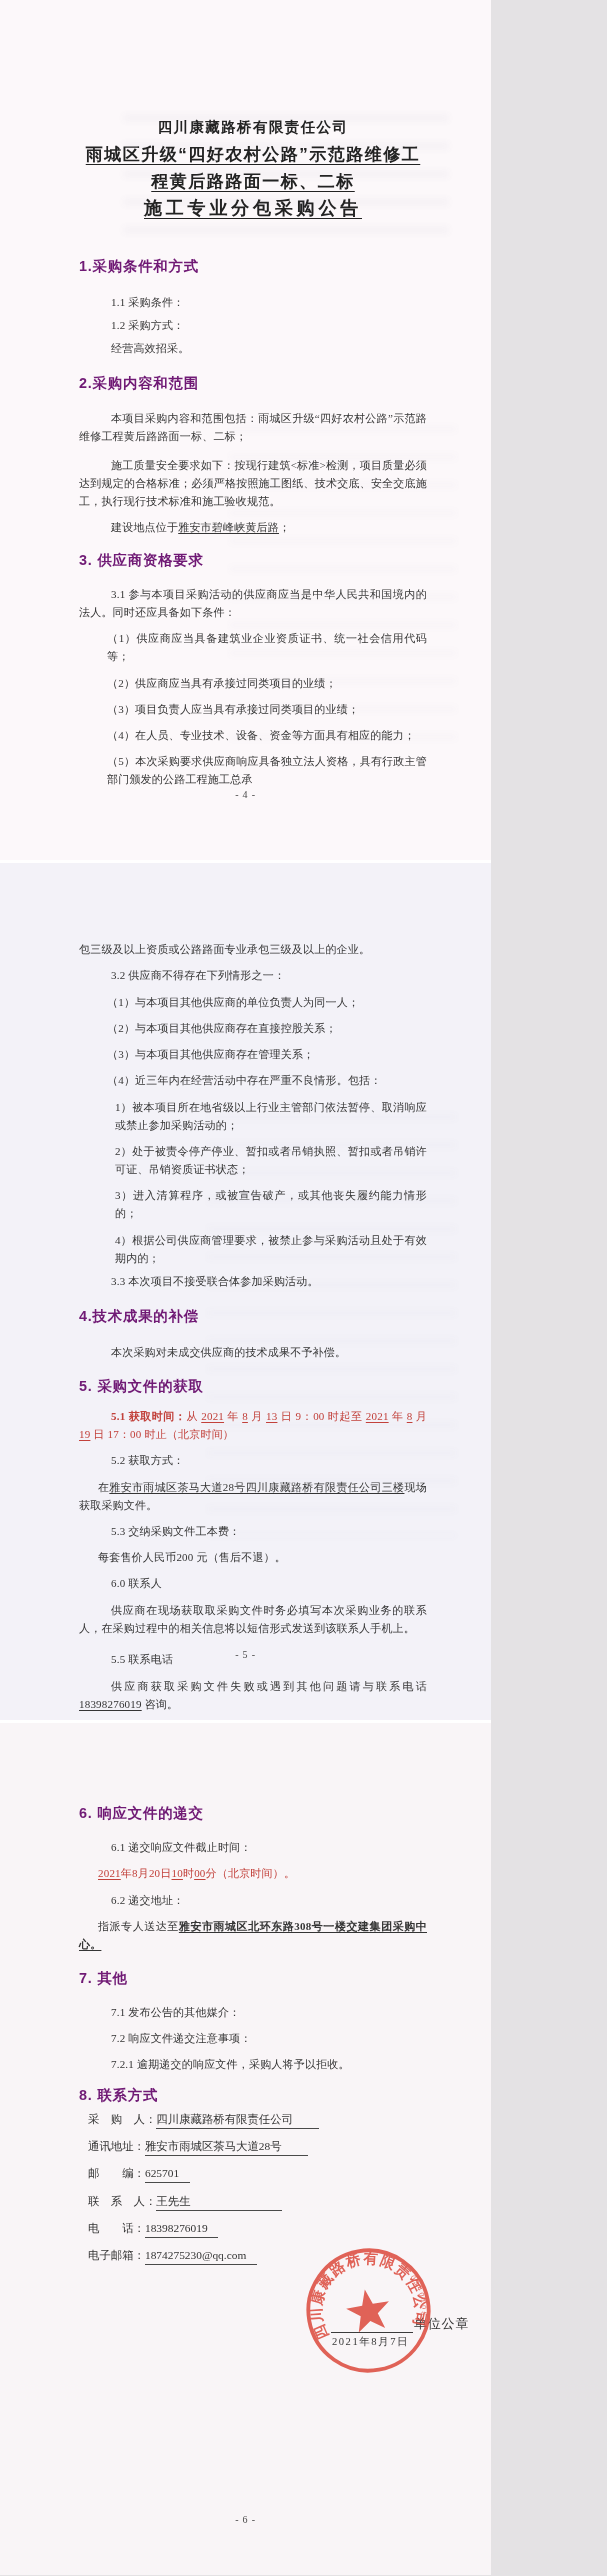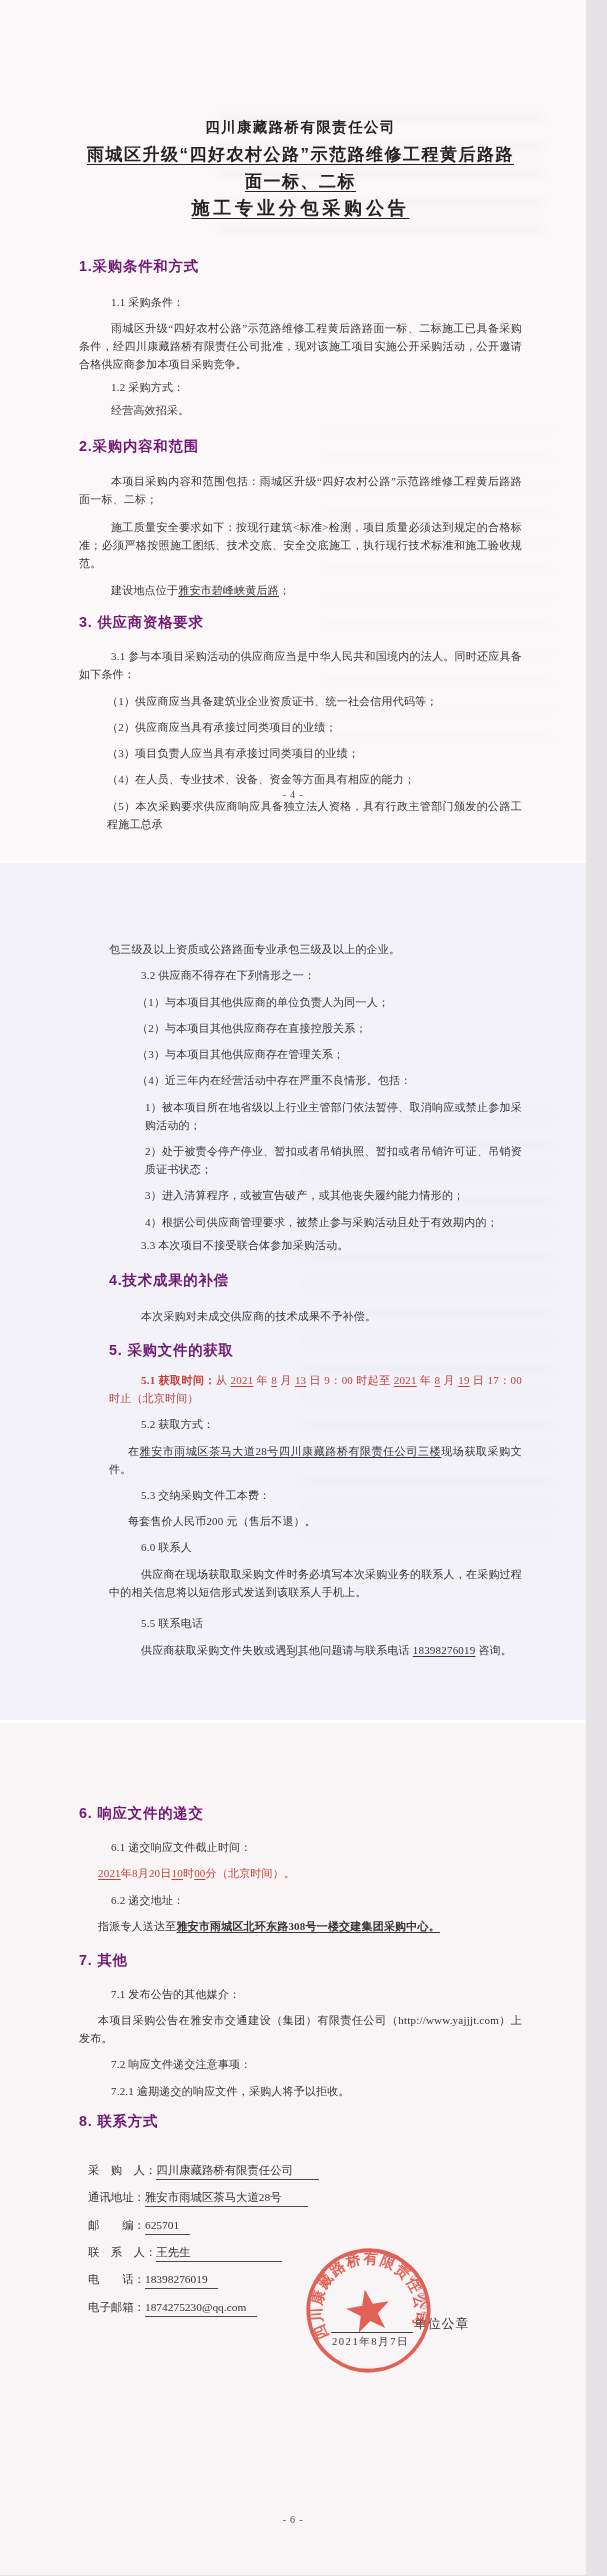--- a/index.html
+++ b/index.html
@@ -2,23 +2,23 @@
 <html style="font-size:12px"><head>
 <meta charset="utf-8">
 <style>
   * { box-sizing: border-box; }
   html, body { margin: 0; padding: 0; }
   body {
     width: 607px;
     background: #e4e2e4;
     font-family: "Liberation Serif", "DejaVu Serif", serif;
   }
-  .page { position: relative; width: 586px; overflow: hidden; }
+  .page { position: relative; width: 491px; overflow: hidden; }
   .page-1 { height: 860px; background: #fcf8fa; }
-  .page-2 { height: 860px; background: #f3f2f8; border-top: 3px solid #ffffff; padding-left: 30px; }
+  .page-2 { height: 860px; background: #f3f2f8; border-top: 3px solid #ffffff; }
   .page-3 { height: 855px; background: #f9f5f7; border-top: 3px solid #ffffff; }
   .content { position: relative; padding-left: 79px; padding-right: 64px; z-index: 1; }
   .c2 { padding-top: 77px; }
   .c3 { padding-top: 80px; }
 
   
   .titles { padding-top: 114px; text-align: center; color: #232323; }
   .t-l1 { font-family: "Liberation Sans", "DejaVu Sans", sans-serif; font-weight: bold;
           font-size: 14.4px; letter-spacing: 1.5px; line-height: 27px; }
   .t-l2 { font-family: "Liberation Sans", "DejaVu Sans", sans-serif; font-weight: bold;
@@ -44,21 +44,21 @@
   .mt0  { margin-top: 0; }     .mt8  { margin-top: 5px; }
   .mt14 { margin-top: 10.6px; }  .mt15 { margin-top: 11.4px; }
   .mt18 { margin-top: 13.7px; }  .mt19 { margin-top: 14.4px; }
   .mt20 { margin-top: 15px; }  .mt21 { margin-top: 16px; }
   .mt22 { margin-top: 16.7px; }  .mt23 { margin-top: 17.5px; }
   .mt45 { margin-top: 34px; }
 
   
   .c-row { display: flex; align-items: baseline; margin-top: 8.3px; margin-left: 9px;
            font-size: 11.4px; line-height: 18px; color: #333; }
-  .c-row.first { margin-top: 30px; }
+  .c-row.first { margin-top: 5px; }
   .c-label { white-space: pre; }
   .c-val { border-bottom: 0.8px solid #4a4a4a; padding-right: 10.6px; }
   .c-val.pad30  { padding-right: 26px; }
   .c-val.pad120 { padding-right: 91px; }
 
   
   .pagenum { position: absolute; left: 0; right: 0; text-align: center;
              font-size: 10px; color: #4a4a4a; letter-spacing: 0.8px; z-index: 1; }
 
   
@@ -87,21 +87,20 @@
   <div class="content">
 
     <div class="titles">
       <div class="t-l1">四川康藏路桥有限责任公司</div>
       <div class="t-l2">雨城区升级“四好农村公路”示范路维修工程黄后路路面一标、二标</div>
       <div class="t-l3">施工专业分包采购公告</div>
     </div>
 
     <h2 class="h mt45">1.采购条件和方式</h2>
     <p class="b ind mt22">1.1 采购条件：</p>
-    <p class="b ind">雨城区升级“四好农村公路”示范路维修工程黄后路路面一标、二标施工已具备采购条件，经四川康藏路桥有限责任公司批准，现对该施工项目实施公开采购活动，公开邀请合格供应商参加本项目采购竞争。</p>
     <p class="b ind mt8">1.2 采购方式：</p>
     <p class="b ind mt8">经营高效招采。</p>
 
     <h2 class="h mt22">2.采购内容和范围</h2>
     <p class="b ind mt21">本项目采购内容和范围包括：雨城区升级“四好农村公路”示范路维修工程黄后路路面一标、二标；</p>
     <p class="b ind mt14">施工质量安全要求如下：按现行建筑&lt;标准&gt;检测，项目质量必须达到规定的合格标准；必须严格按照施工图纸、技术交底、安全交底施工，执行现行技术标准和施工验收规范。</p>
     <p class="b ind"><span>建设地点位于</span><span class="u">雅安市碧峰峡黄后路</span><span>；</span></p>
 
     <h2 class="h mt18">3. 供应商资格要求</h2>
     <p class="b ind mt20">3.1 参与本项目采购活动的供应商应当是中华人民共和国境内的法人。同时还应具备如下条件：</p>
@@ -151,21 +150,20 @@
   <div class="content c3">
 
     <h2 class="h">6. 响应文件的递交</h2>
     <p class="b ind mt20">6.1 递交响应文件截止时间：</p>
     <p class="b indS red"><span class="u">2021</span><span>年8月20日</span><span class="u">10</span><span>时</span><span class="u">00</span><span>分（北京时间）。</span></p>
     <p class="b ind">6.2 递交地址：</p>
     <p class="b indS"><span>指派专人送达至</span><span class="u bold">雅安市雨城区北环东路308号一楼交建集团采购中心。</span></p>
 
     <h2 class="h mt20">7. 其他</h2>
     <p class="b ind mt20">7.1 发布公告的其他媒介：</p>
-    <p class="b indS">本项目采购公告在雅安市交通建设（集团）有限责任公司（http://www.yajjjt.com）上发布。</p>
     <p class="b ind">7.2 响应文件递交注意事项：</p>
     <p class="b ind">7.2.1 逾期递交的响应文件，采购人将予以拒收。</p>
 
     <h2 class="h mt15">8. 联系方式</h2>
     <div class="c-row first">
       <span class="c-label">采　购　人：</span>
         <span class="c-val pad30">四川康藏路桥有限责任公司</span>
     </div>
     <div class="c-row">
       <span class="c-label">通讯地址：</span>

